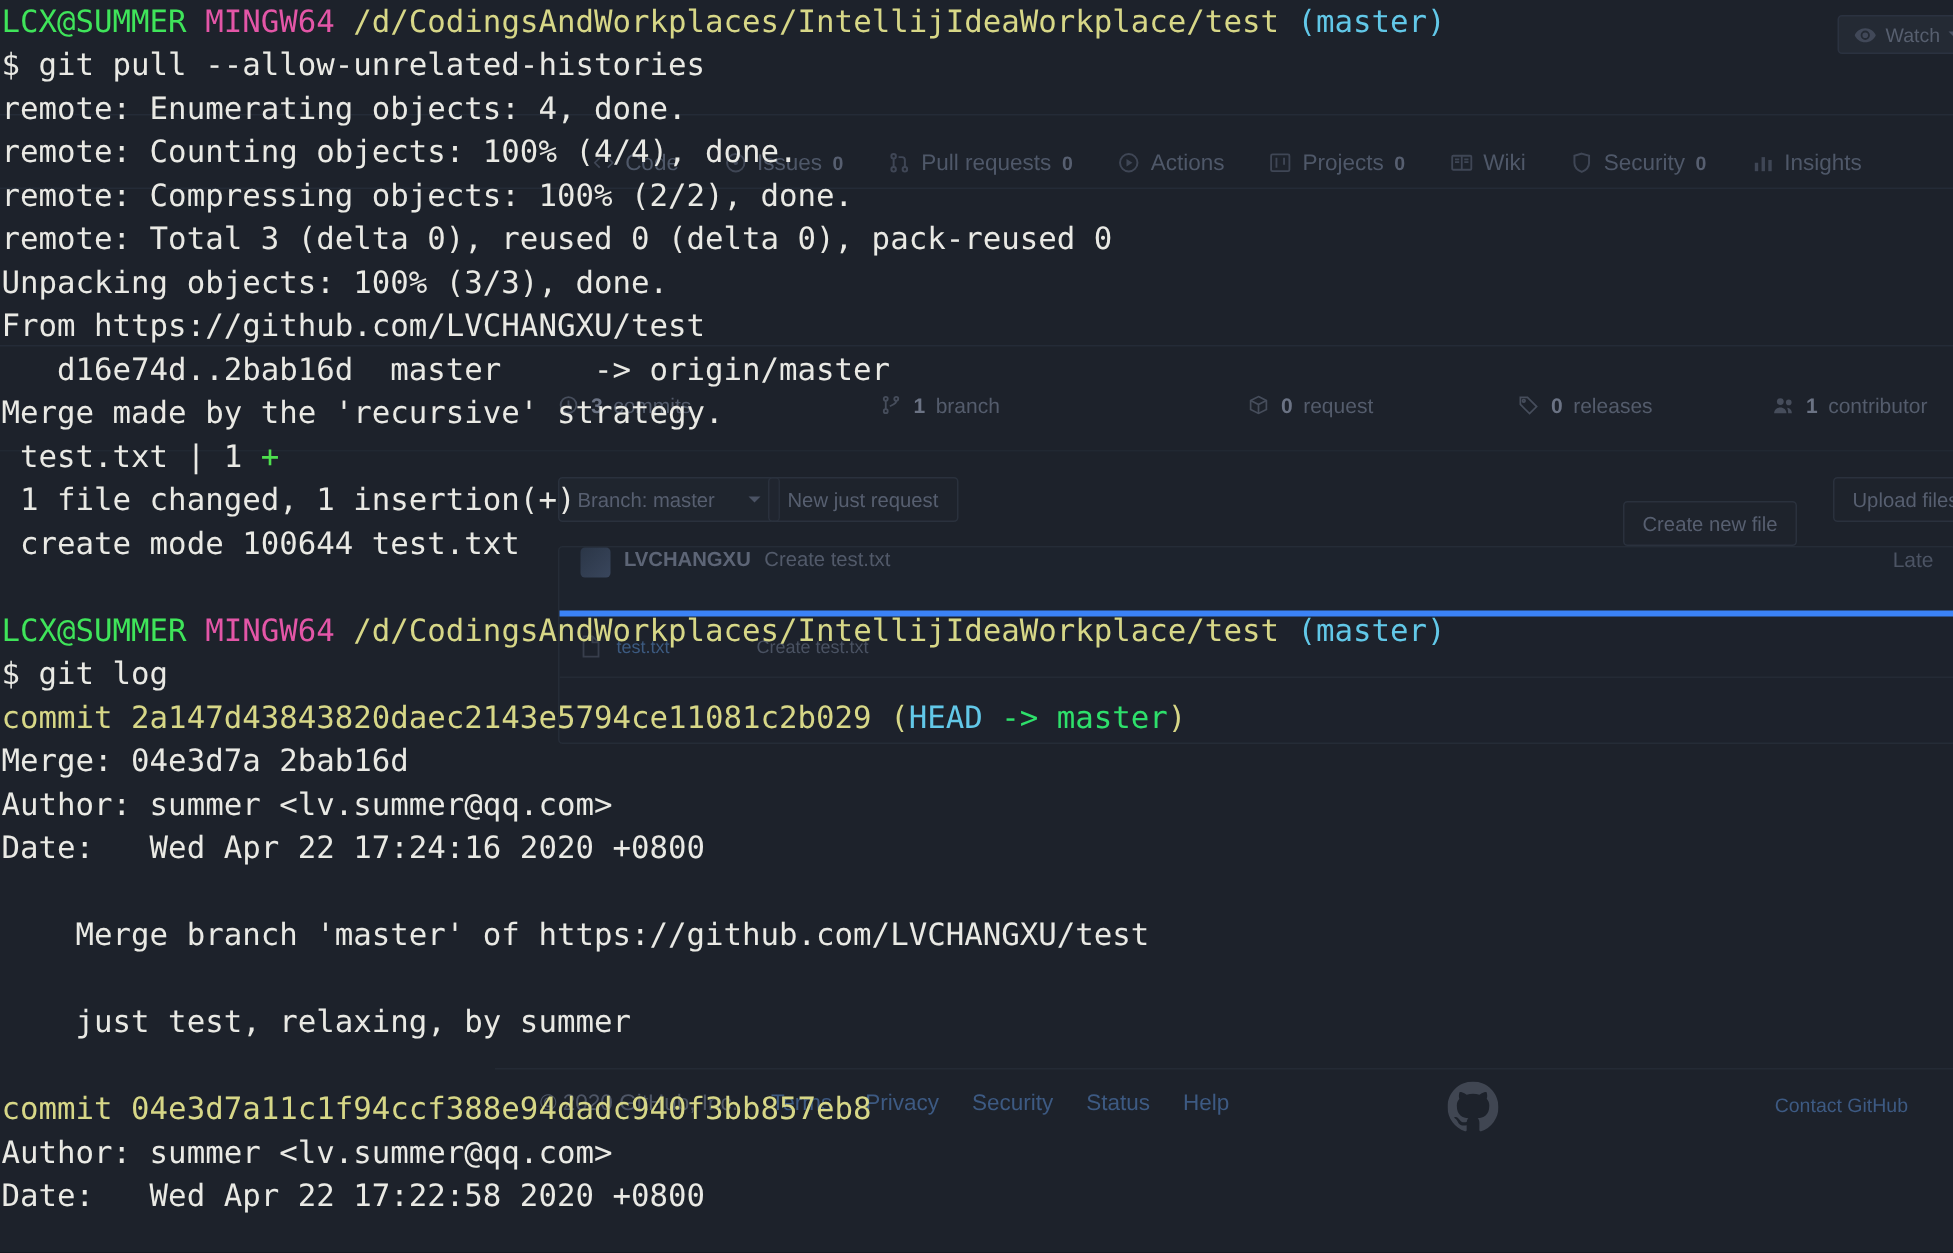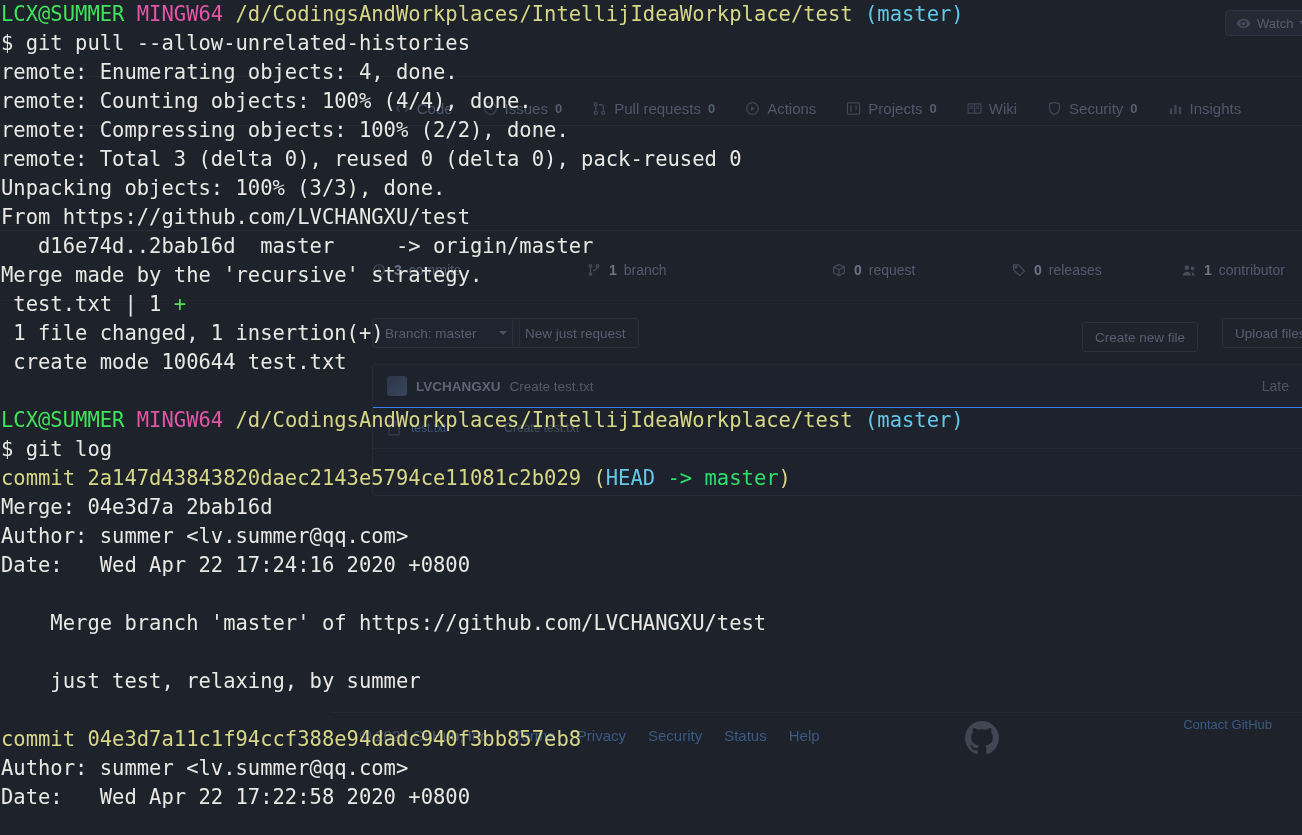--- a/index.html
+++ b/index.html
@@ -107,37 +107,37 @@
     display: flex; align-items: center;
     padding: 0 12px;
     font-size: 13.5px;
     color: #575f70;
     box-sizing: border-box;
     white-space: nowrap;
     gap: 16px;
   }
   #btn-branch { left: 0px; top: 0px; background: #22283270; }
   #btn-newpr  { left: 140px; top: 0px; }
-  #btn-create { left: 710px; top: 4px; }
+  #btn-create { left: 710px; top: 16px; }
   #btn-upload { left: 850px; top: 0px; }
 
   
   #gh-files {
     position: absolute;
     left: 372px; top: 364px;
     width: 930px; height: 130px;
     border: 1px solid #252c37;
     border-radius: 3px;
     background: #1e242e40;
   }
   #gh-files .fl-head {
     height: 42px;
-    display: flex; align-items: center;
+    display: flex; align-items: flex-start;
     padding: 0 14px;
-    border-bottom: 1px solid #3b82f6;
+    border-bottom: 4px solid #3b82f6;
     background: #20262f50;
     font-size: 13.5px;
     color: #525a6a;
     gap: 9px;
   }
   .gh-avatar {
     width: 20px; height: 20px;
     border-radius: 3px;
     background: linear-gradient(135deg,#2b3647,#39465c);
     flex: none;
@@ -183,21 +183,21 @@
   #gh-footer .f-copy { color: #4e5666; }
   #gh-footer .f-link { color: #3d5a83; }
   #gh-footer .gh-mark {
     position: absolute;
     left: 635px; top: 8px;
     width: 34px; height: 34px;
     opacity: .45;
   }
   #gh-footer .f-contact {
     position: absolute;
-    right: 30px; top: 4px;
+    right: 30px; top: 16px;
     font-size: 13px;
     color: #3d5a83;
   }
 
   
   .band {
     position: absolute;
     left: 0; width: 1302px;
     height: 1px;
     background: #262d39;

